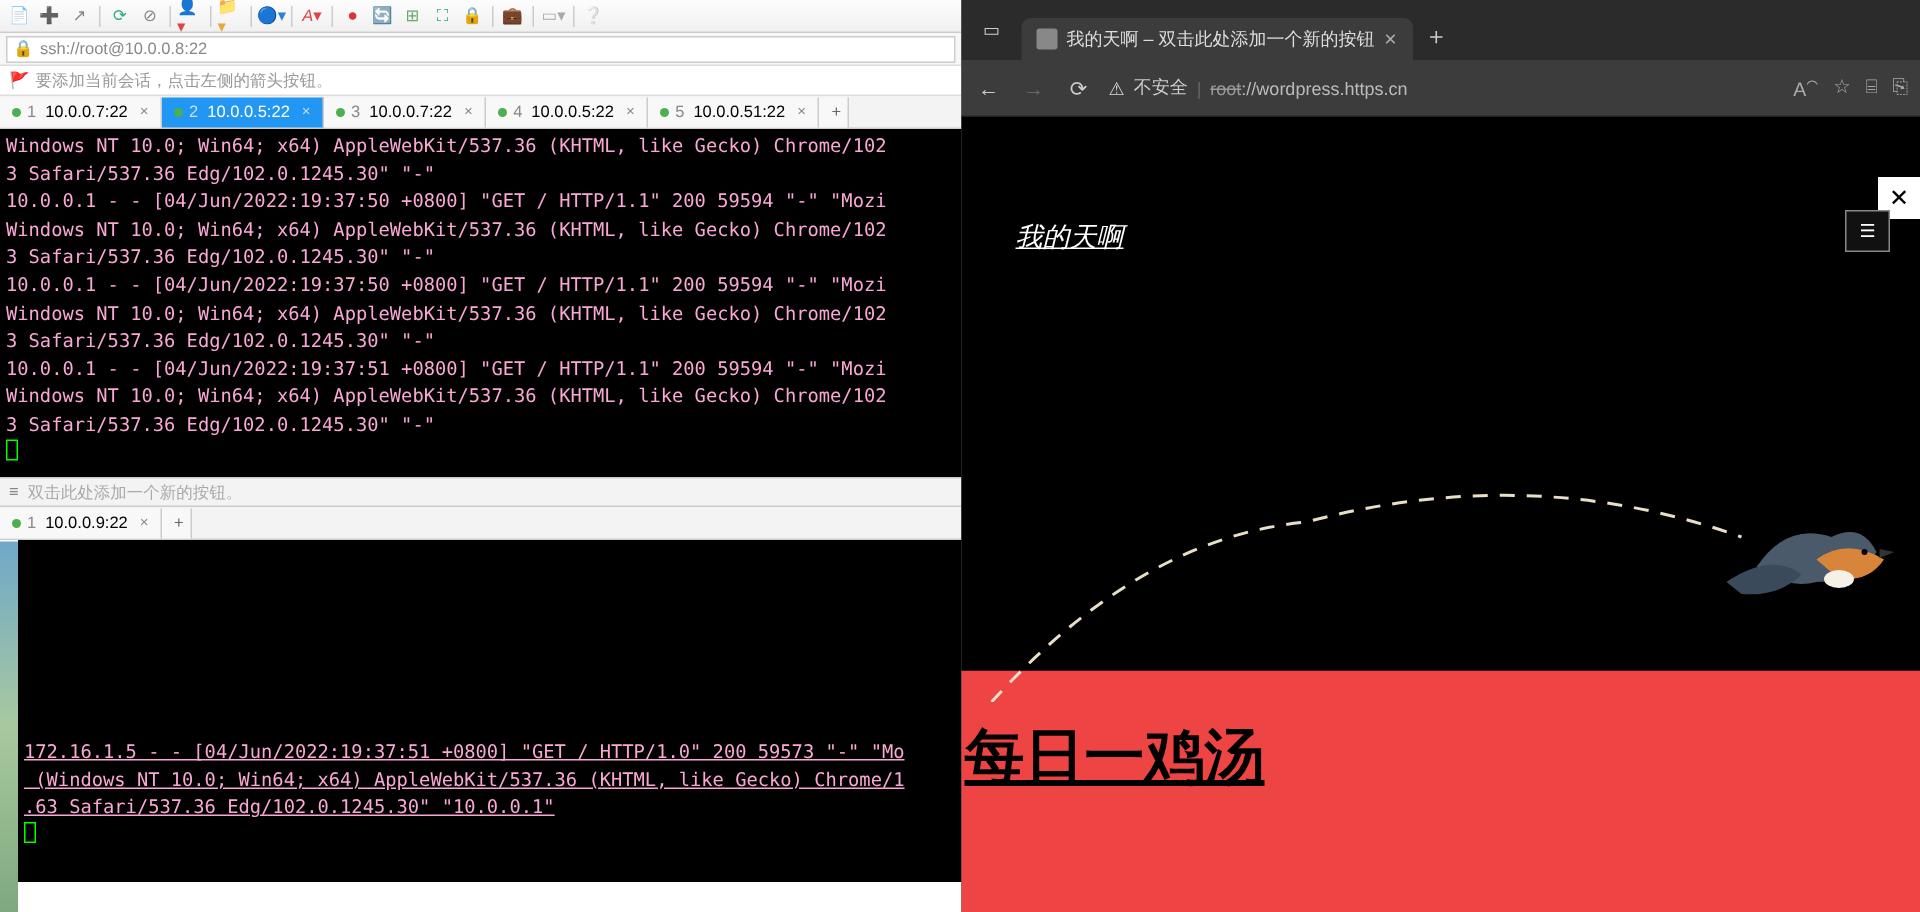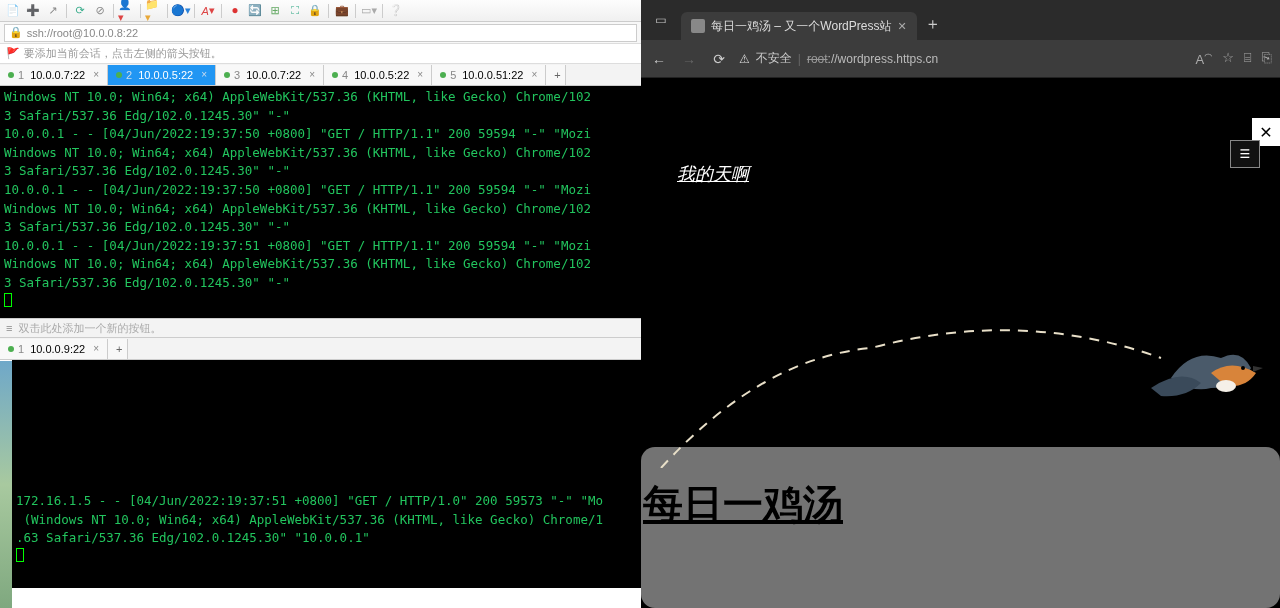--- a/index.html
+++ b/index.html
@@ -17,48 +17,48 @@
 .sessionflag { color: #d9534f; }
 .tabbar { height: 22px; background: #f3f3f3; border-bottom: 1px solid #ccc; display: flex; align-items: center; }
 .tab { height: 20px; padding: 0 8px; display: flex; align-items: center; gap: 4px; font-size: 11px; border-right: 1px solid #ccc; background: #f8f8f8; }
 .tab.active { background: #2196f3; color: #fff; }
 .tab .dot { width: 6px; height: 6px; border-radius: 50%; background: #4caf50; display: inline-block; }
 .tab .idx { color: #888; margin-right: 2px; }
 .tab.active .idx { color: #cde; }
 .tab .close { margin-left: 4px; color: #888; font-size: 10px; }
 .tab.active .close { color: #cde; }
 .addtab { width: 20px; text-align: center; color: #666; border-right: 1px solid #ccc; }
-.term { background: #000; color: #22c55e; font-family: Consolas, monospace; font-size: 12.5px; line-height: 18.6px; padding: 2px 4px; overflow: hidden; white-space: pre; }
+.term { background: #000; color: #f9a8d4; font-family: Consolas, monospace; font-size: 12.5px; line-height: 18.6px; padding: 2px 4px; overflow: hidden; white-space: pre; }
 .term1 { height: 232px; }
 .cursor { display: inline-block; width: 8px; height: 14px; border: 1px solid #0f0; background: transparent; }
 .btnbar { height: 20px; background: #f3f3f3; border-top: 1px solid #ccc; border-bottom: 1px solid #ccc; display: flex; align-items: center; padding: 0 6px; font-size: 11px; color: #aaa; gap: 6px; }
 .burger { color: #888; }
 .tabbar2 { height: 22px; background: #f3f3f3; border-bottom: 1px solid #ccc; display: flex; align-items: center; }
-.term2 { height: 228px; }
+.term2 { height: 228px; text-decoration: underline; }
 .left-edge { position: absolute; left: 0; top: 361px; width: 12px; height: 247px; background: linear-gradient(#6fa8c9,#a8c99f,#7fa87f); }
 .right-pane { position: absolute; left: 641px; top: 0; width: 639px; height: 608px; background: #000; }
 .br-top { height: 40px; background: #2b2b2b; display: flex; align-items: center; padding: 0 8px; gap: 8px; }
 .br-ic { width: 24px; height: 24px; display: flex; align-items: center; justify-content: center; color: #ccc; border-radius: 4px; }
 .br-tab { background: #3c3c3c; height: 28px; border-radius: 6px 6px 0 0; display: flex; align-items: center; padding: 0 10px; color: #ddd; font-size: 12px; gap: 6px; margin-top: 12px; }
 .br-tab .favico { width: 14px; height: 14px; background: #888; border-radius: 2px; }
 .br-tab .x { color: #aaa; font-size: 11px; }
 .br-newtab { color: #ccc; font-size: 16px; margin-top: 8px; }
 .br-addr { height: 38px; background: #3c3c3c; display: flex; align-items: center; padding: 0 8px; gap: 10px; border-bottom: 1px solid #222; }
 .br-nav { color: #ccc; font-size: 14px; width: 20px; text-align: center; }
 .br-urlbox { flex: 1; display: flex; align-items: center; gap: 6px; color: #ccc; font-size: 12px; }
 .br-warn { color: #ddd; }
 .br-url { color: #bbb; }
 .br-url .strike { text-decoration: line-through; color: #999; }
 .br-right-ics { display: flex; gap: 10px; color: #aaa; font-size: 13px; }
 .hero { position: relative; height: 369px; background: #000; }
 .closex { position: absolute; right: 0; top: 40px; width: 28px; height: 28px; color: #000; background: #fff; display: flex; align-items: center; justify-content: center; font-size: 16px; }
-.sitetitle { position: absolute; left: 36px; top: 84px; color: #fff; font-size: 18px; font-style: italic; text-decoration: underline; font-family: "KaiTi", serif; }
+.sitetitle { position: absolute; left: 36px; top: 68px; color: #fff; font-size: 18px; font-style: italic; text-decoration: underline; font-family: "KaiTi", serif; }
 .hamb { position: absolute; right: 20px; top: 62px; width: 30px; height: 28px; border: 1px solid #888; display: flex; align-items: center; justify-content: center; color: #fff; background: #111; }
 .bird-path { position: absolute; left: 0; top: 250px; width: 639px; height: 140px; }
-.page-white { background: #737373; height: 161px; border-radius: 14px; }
+.page-white { background: #ef4444; height: 161px; }
 .page-title { font-family: "SimSun", serif; font-size: 40px; text-decoration: underline; padding: 30px 0 0 2px; color: #000; }
 </style>
 </head>
 <body>
 
 <div class="left-pane">
 
   <div class="toolbar">
     <span class="tb-ic" style="color:#3a8">📄</span>
     <span class="tb-ic" style="color:#5a5">➕</span>
@@ -173,21 +173,21 @@
  (Windows NT 10.0; Win64; x64) AppleWebKit/537.36 (KHTML, like Gecko) Chrome/1
 .63 Safari/537.36 Edg/102.0.1245.30" "10.0.0.1"
 <span class="cursor"></span></div>
 </div>
 
 <div class="right-pane">
   <div class="br-top">
     <div class="br-ic">▭</div>
     <div class="br-tab">
       <span class="favico"></span>
-      <span>每日一鸡汤 – 又一个WordPress站</span>
+      <span>我的天啊 – 双击此处添加一个新的按钮</span>
       <span class="x">✕</span>
     </div>
     <div class="br-newtab">＋</div>
   </div>
 
   <div class="br-addr">
     <span class="br-nav">←</span>
     <span class="br-nav" style="color:#666">→</span>
     <span class="br-nav">⟳</span>
     <div class="br-urlbox">

